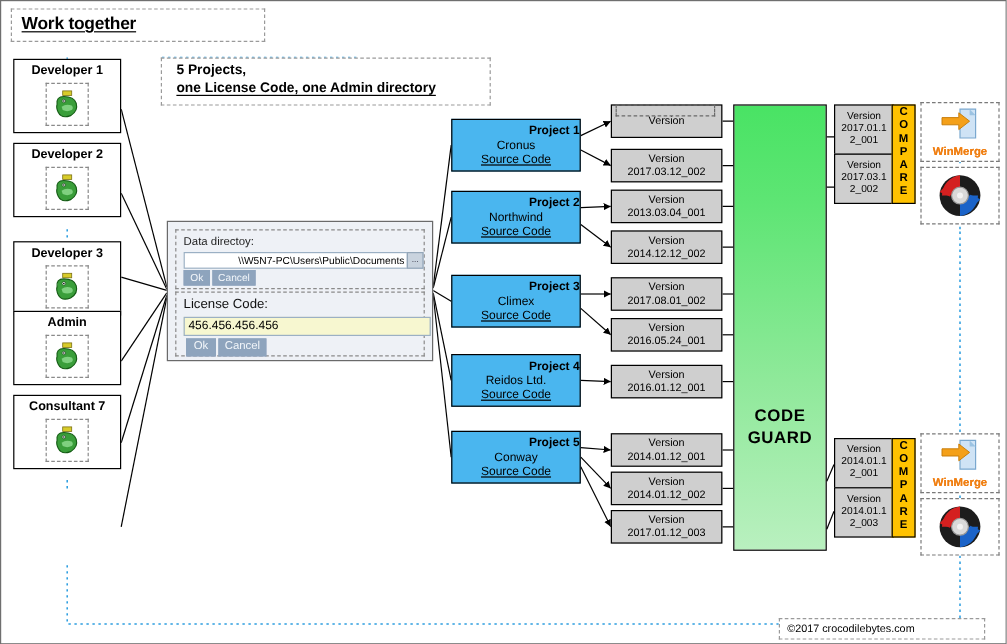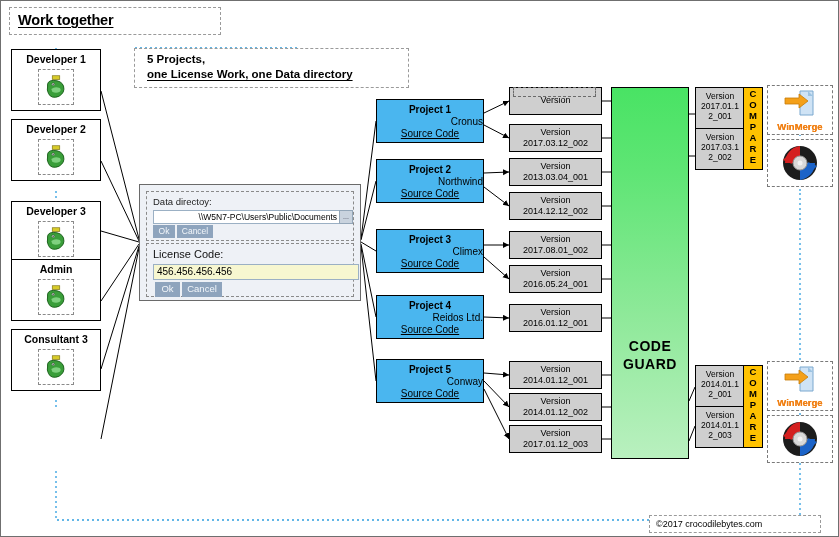--- a/index.html
+++ b/index.html
@@ -107,22 +107,22 @@
   #ok1{left:6px;top:33px;width:20px;height:11px;line-height:10px;}
   #cancel1{left:30px;top:33px;width:34px;height:11px;line-height:10px;}
   #ok2{left:8px;top:38px;width:23px;height:13px;line-height:12px;font-size:9.5px;}
   #cancel2{left:35px;top:38px;width:38px;height:13px;line-height:12px;font-size:9.5px;}
 
   
   .project{
     left:375px;width:108px;height:44px;
     border:1px solid #000;background:#4ab6ef;
   }
-  .proj-t1{position:absolute;left:0;right:0;top:4px;text-align:center;font-size:10px;font-weight:bold;color:#000;}
-  .proj-t2{position:absolute;left:0;right:0;top:16px;text-align:right;font-size:10px;color:#000;}
+  .proj-t1{position:absolute;left:0;right:0;top:4px;text-align:right;font-size:10px;font-weight:bold;color:#000;}
+  .proj-t2{position:absolute;left:0;right:0;top:16px;text-align:center;font-size:10px;color:#000;}
   .proj-t3{position:absolute;left:0;right:0;top:28px;text-align:center;font-size:10px;color:#000;
            text-decoration:underline;text-decoration-color:#000;text-underline-offset:1px;}
 
   
   .version{
     left:508px;width:93px;height:28px;
     border:1px solid #000;background:#cfcfcf;
   }
   .ver-t1{position:absolute;left:0;right:0;top:2px;text-align:center;font-size:9px;color:#000;}
   .ver-t2{position:absolute;left:0;right:0;top:13px;text-align:center;font-size:9px;color:#000;}
@@ -252,21 +252,21 @@
       <path d="M799,448 L799,440"></path>
     </g>
   </svg>
 
   <div class="abs" id="title-box">
     <div id="title-text">Work together</div>
   </div>
 
   <div class="abs" id="note-box">
     <div class="note-line l1">5 Projects,</div>
-    <div class="note-line l2">one License Work, one Data directory</div>
+    <div class="note-line l2">one License Code, one Admin directory</div>
   </div>
 
   <div class="abs actor" style="top:48px">
     <div class="actor-label">Developer 1</div>
     <div class="actor-icon">
       <svg class="croc" viewBox="0 0 32 32">
         <rect x="12" y="4" width="8" height="4" fill="#d8cc2a" stroke="#7a6f12" stroke-width="0.7"></rect>
         <path d="M7 16 Q6 9 13 9 Q22 9 24 15 Q26 22 19 26 Q11 29 8 23 Q6 19 7 16 Z" fill="#3a9e3a" stroke="#155c15" stroke-width="1"></path>
         <path d="M11 18 Q15 15 20 17 Q22 19 20 21 Q16 23 12 21 Z" fill="#7fd07f"></path>
         <circle cx="13" cy="13" r="1.6" fill="#fff" stroke="#134f13" stroke-width="0.6"></circle>
@@ -308,21 +308,21 @@
         <rect x="12" y="4" width="8" height="4" fill="#d8cc2a" stroke="#7a6f12" stroke-width="0.7"></rect>
         <path d="M7 16 Q6 9 13 9 Q22 9 24 15 Q26 22 19 26 Q11 29 8 23 Q6 19 7 16 Z" fill="#3a9e3a" stroke="#155c15" stroke-width="1"></path>
         <path d="M11 18 Q15 15 20 17 Q22 19 20 21 Q16 23 12 21 Z" fill="#7fd07f"></path>
         <circle cx="13" cy="13" r="1.6" fill="#fff" stroke="#134f13" stroke-width="0.6"></circle>
         <circle cx="13" cy="13" r="0.7" fill="#000"></circle>
       </svg>
     </div>
   </div>
 
   <div class="abs actor" style="top:328px">
-    <div class="actor-label">Consultant 3</div>
+    <div class="actor-label">Consultant 7</div>
     <div class="actor-icon">
       <svg class="croc" viewBox="0 0 32 32">
         <rect x="12" y="4" width="8" height="4" fill="#d8cc2a" stroke="#7a6f12" stroke-width="0.7"></rect>
         <path d="M7 16 Q6 9 13 9 Q22 9 24 15 Q26 22 19 26 Q11 29 8 23 Q6 19 7 16 Z" fill="#3a9e3a" stroke="#155c15" stroke-width="1"></path>
         <path d="M11 18 Q15 15 20 17 Q22 19 20 21 Q16 23 12 21 Z" fill="#7fd07f"></path>
         <circle cx="13" cy="13" r="1.6" fill="#fff" stroke="#134f13" stroke-width="0.6"></circle>
         <circle cx="13" cy="13" r="0.7" fill="#000"></circle>
       </svg>
     </div>
   </div>

